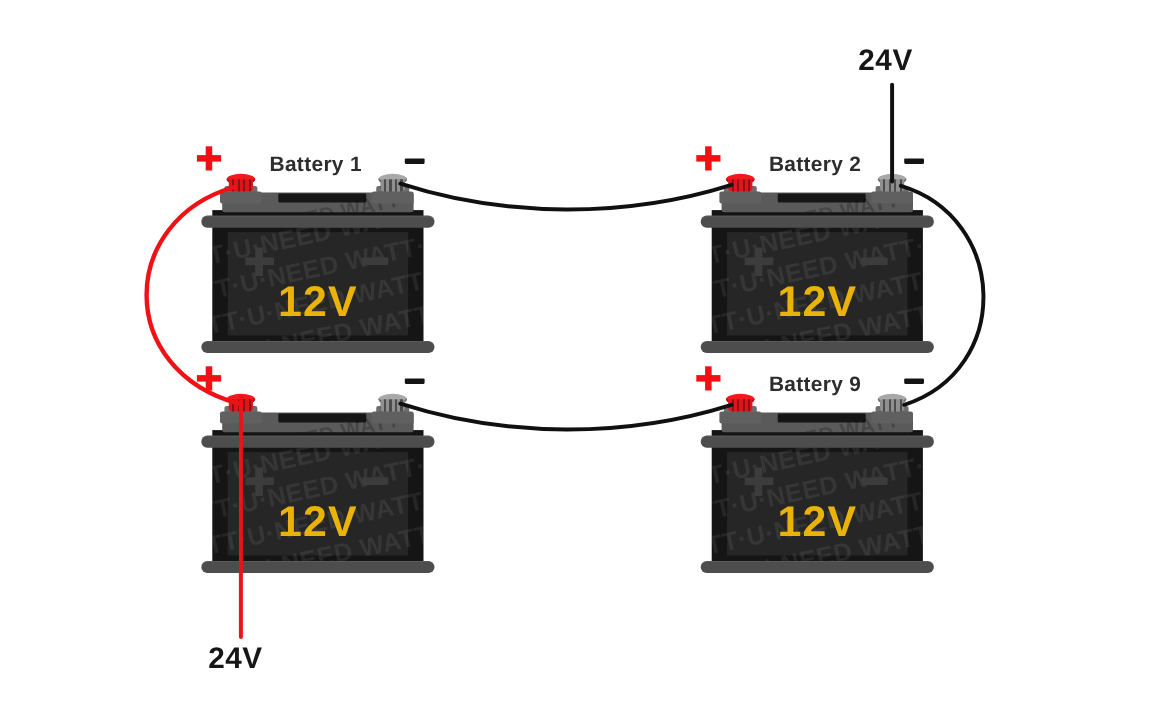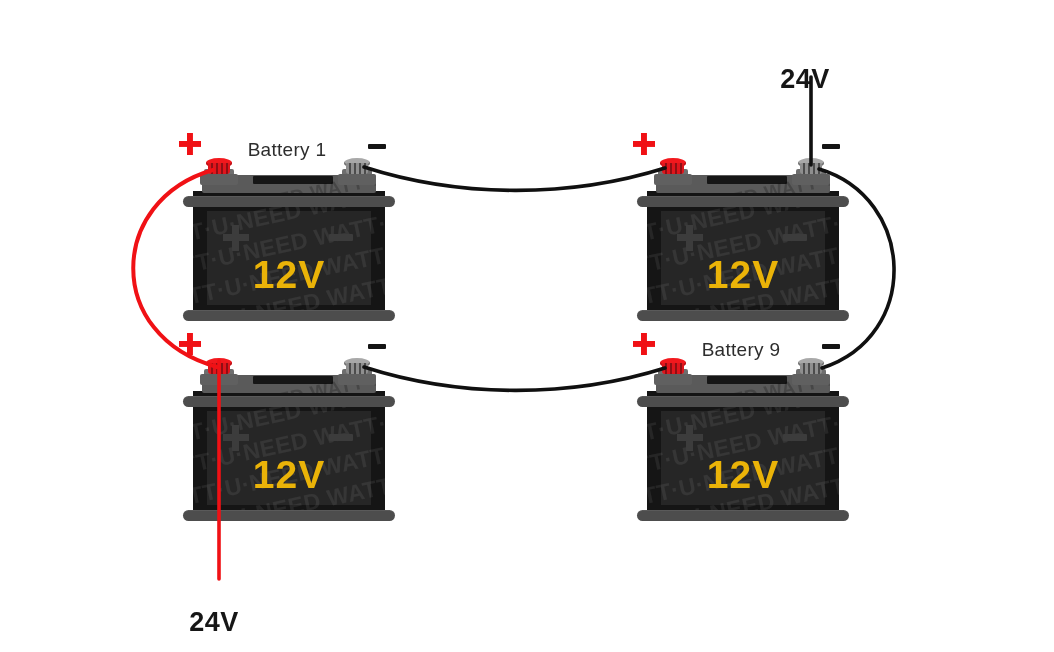--- a/index.html
+++ b/index.html
@@ -55,25 +55,25 @@
       linear-gradient(var(--c),var(--c)) 50% 50%/100% 27% no-repeat,
       linear-gradient(var(--c),var(--c)) 50% 50%/27% 100% no-repeat; }
   .body-plus  { position:absolute; left:30px; top:19px; width:26px; height:26px; --c:#3c3c3c; }
   .body-minus { position:absolute; left:136px; top:28px; width:24px; height:7px;
     background:#3c3c3c; border-radius:1px; }
 
   .hdr-plus  { position:absolute; left:-4px; top:-25px; width:22px; height:22px; --c:#f01115; }
   .hdr-minus { position:absolute; left:185px; top:-14px; width:18px; height:5px;
     background:#141414; border-radius:1px; }
   .batt-label { position:absolute; left:24px; top:-19px; width:160px; text-align:center;
-    font-size:19px; font-weight:400; color:#2d2d2d; letter-spacing:0.3px; white-space:nowrap; }
+    font-size:19px; font-weight:700; color:#2d2d2d; letter-spacing:0.3px; white-space:nowrap; }
 
   
   .voltage-tag { position:absolute; width:120px; text-align:center;
-    font-size:27px; font-weight:800; color:#161616; letter-spacing:0.5px;margin-top:24px; }
+    font-size:27px; font-weight:800; color:#161616; letter-spacing:0.5px; }
   #v-top    { left:745px; top:40px; }
   #v-bottom { left:154px; top:583px; }
 
   
   #wires { position:absolute; left:0; top:0; z-index:6; pointer-events:none; }
 </style>
 </head>
 <body>
 
 <div id="canvas">
@@ -105,20 +105,21 @@
       <div class="wm">WATT·U·NEED WATT·U·NEED WATT·U·NEED WATT·U·NEED WATT·U·NEED WATT·U·NEED WATT·U·NEED WATT·U·NEED WATT·U·NEED WATT·U·NEED WATT·U·NEED WATT·U·NEED WATT·U·NEED WATT·U·NEED WATT·U·NEED WATT·U·NEED</div>
       <div class="body-plus plus-icon"></div>
       <div class="body-minus"></div>
       <div class="voltage">12V</div>
     </div>
     <div class="rail b"></div>
   </div>
 
   <div class="batt" style="left:637px; top:158px;">
     <div class="hdr-plus plus-icon"></div>
+    <div class="batt-label">Battery 2</div>
     <div class="hdr-minus"></div>
     <div class="platform">
       <div class="inset"></div>
       <div class="wm">WATT·U·NEED WATT·U·NEED WATT·U·NEED WATT·U·NEED WATT·U·NEED WATT·U·NEED WATT·U·NEED WATT·U·NEED WATT·U·NEED WATT·U·NEED WATT·U·NEED WATT·U·NEED WATT·U·NEED WATT·U·NEED WATT·U·NEED WATT·U·NEED</div>
     </div>
     <div class="ped u pu"></div>
       <div class="ped l pl"></div>
     <div class="ped u nu"></div>
       <div class="ped l nl"></div>
     <div class="terminal pos">

